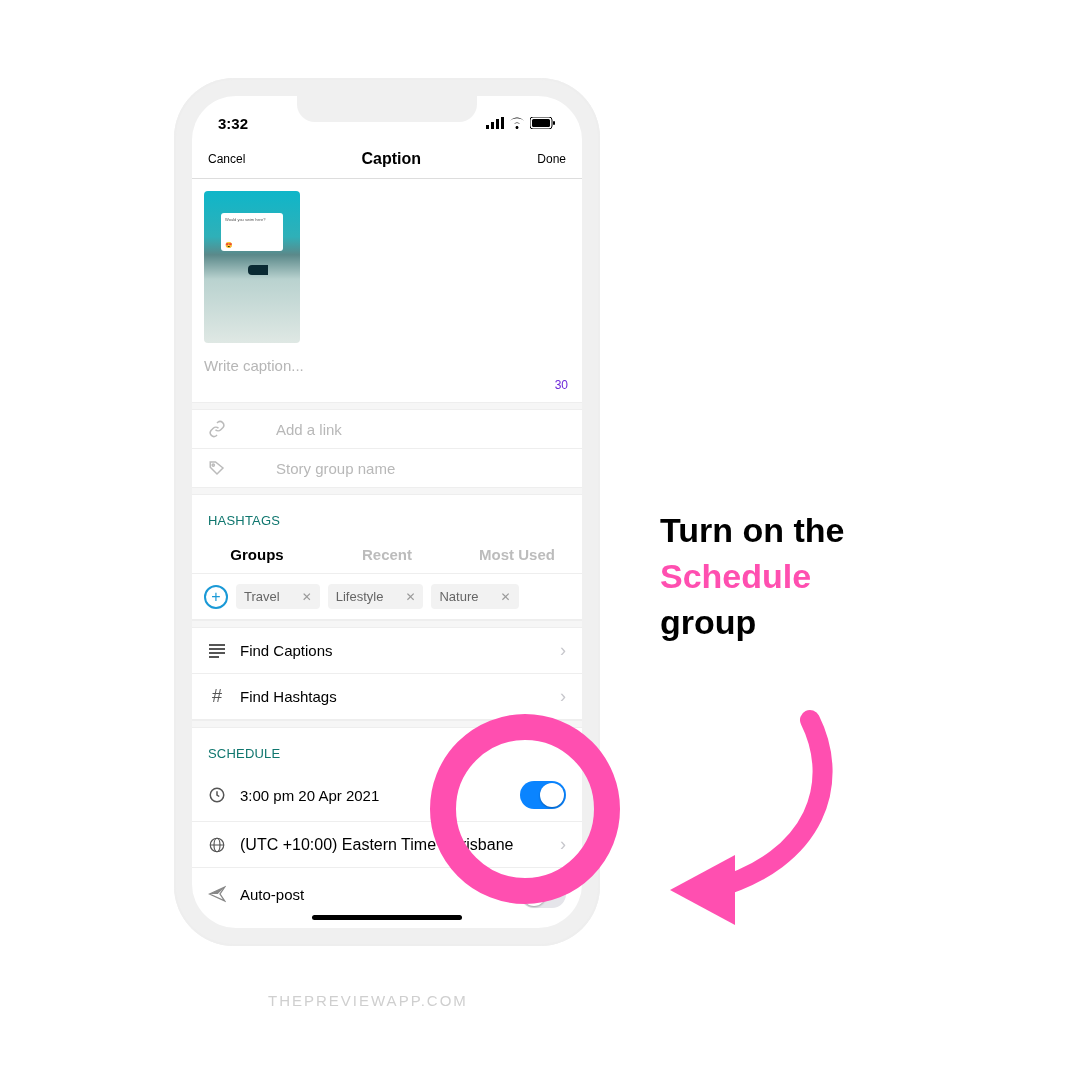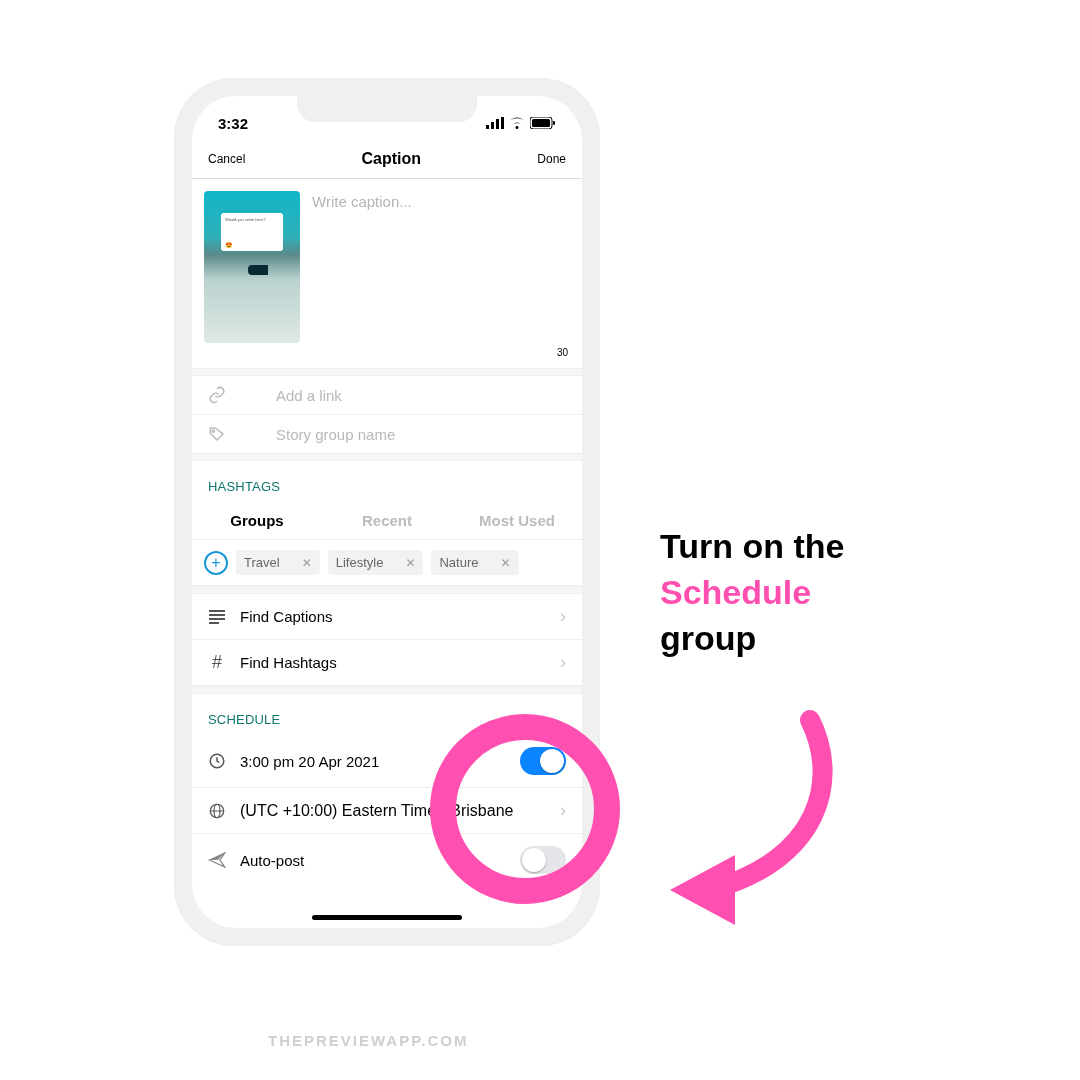--- a/index.html
+++ b/index.html
@@ -40,30 +40,30 @@
   
   .statusbar { height:46px; display:flex; align-items:center; justify-content:space-between; padding: 8px 26px 0; font-weight:600; font-size:15px;}
   .status-right { display:flex; gap:5px; align-items:center; }
 
   
   .navbar { display:flex; align-items:center; justify-content:space-between; padding:8px 16px 10px; border-bottom:1px solid #ddd;}
   .nav-left,.nav-right{ font-size:12px; }
   .nav-title{ font-weight:700; font-size:16px;}
 
   
-  .caption-area { display:flex; gap:12px; padding:12px 12px 4px; }
+  .caption-area { display:flex; gap:12px; padding:12px 12px 4px;flex-direction:column; }
   .thumb {
     width:96px; height:152px; border-radius:4px; position:relative; overflow:hidden;
     background: linear-gradient(180deg,#0fb6c9 0%,#2fb0b8 30%, #5b898a 42%, #b9d2cf 58%, #dfe8e4 100%);
   }
   .thumb-card{ position:absolute; top:22px; left:50%; transform:translateX(-50%); width:62px; height:38px; background:#fff; border-radius:3px; font-size:4px; padding:4px; color:#555;}
   .thumb-card::after{content:"😍"; position:absolute; bottom:3px; left:4px; font-size:6px;}
   .swimmer{position:absolute; top:74px; left:44px; width:40px; height:10px; background:radial-gradient(circle at 20% 50%, #0a2a33 4px, transparent 4px), linear-gradient(90deg,#0a2a33 0 20px,transparent 20px); border-radius:4px;}
   .caption-field { flex:1; color:#b6b6b6; font-size:15px; padding-top:2px;}
-  .char-count { text-align:right; color:#000000; font-size:10px; padding:0 14px 10px;}
+  .char-count { text-align:right; color:#6d28d9; font-size:12px; padding:0 14px 10px;}
 
   .sep { height:8px; background:#f6f6f6; border-top:1px solid #eee; border-bottom:1px solid #eee;}
 
   .input-row { display:flex; align-items:center; gap:12px; padding:10px 16px; border-bottom:1px solid #eee;}
   .input-row .ph { color:#b8b8b8; font-size:15px;margin-left:38px;}
   .link-icon, .tag-icon, .clock-icon, .globe-icon, .send-icon, .lines-icon, .hash-icon { width:18px; display:flex; justify-content:center; color:#bbb;}
 
   .section-label { color:#0f766e; font-size:13px; padding:18px 16px 8px; letter-spacing:.2px;}
   .tabs { display:flex; border-bottom:1px solid #eee;}
   .tab { flex:1; text-align:center; padding:10px 0; font-size:15px; color:#bcbcbc; font-weight:600;}
@@ -76,29 +76,29 @@
   .row { display:flex; align-items:center; gap:14px; padding:12px 16px; border-bottom:1px solid #eee; color:#000; font-size:15px;}
   .row .label { flex:1;}
   .chev { color:#c7c7cc; font-size:18px;}
 
   .toggle { width:46px; height:28px; background:#0a84ff; border-radius:14px; position:relative;}
   .toggle::after{content:""; position:absolute; right:2px; top:2px; width:24px; height:24px; background:#fff; border-radius:50%; box-shadow:0 1px 2px rgba(0,0,0,.3);}
   .toggle.off{ background:#e5e5ea;}
   .toggle.off::after{ left:2px; right:auto;}
 
   
-  .annotation { position:absolute; left:660px; top:524px; width:360px; font-weight:800; font-size:34px; line-height:1.35; color:#000;}
+  .annotation { position:absolute; left:660px; top:508px; width:360px; font-weight:800; font-size:34px; line-height:1.35; color:#000;}
   .annotation .pink { color:#ff4fb0; }
   .circle-highlight{
     position:absolute; left:430px; top:714px; width:190px; height:190px;
     border:26px solid #ff4fb0; border-radius:50%; z-index:10; pointer-events:none;
   }
   .arrow-wrap{ position:absolute; left:640px; top:700px; width:220px; height:240px; z-index:9; pointer-events:none;}
 
-  .footer { position:absolute; left:268px; top:992px; color:#cfcfcf; font-size:15px; letter-spacing:2px; font-weight:700;margin-top:40px;}
+  .footer { position:absolute; left:268px; top:992px; color:#cfcfcf; font-size:15px; letter-spacing:2px; font-weight:400;}
 
   svg{display:block;}
 </style>
 </head>
 <body>
 
 <div class="phone">
   <div class="notch"></div>
   <div class="home-indicator"></div>
   <div class="screen">

